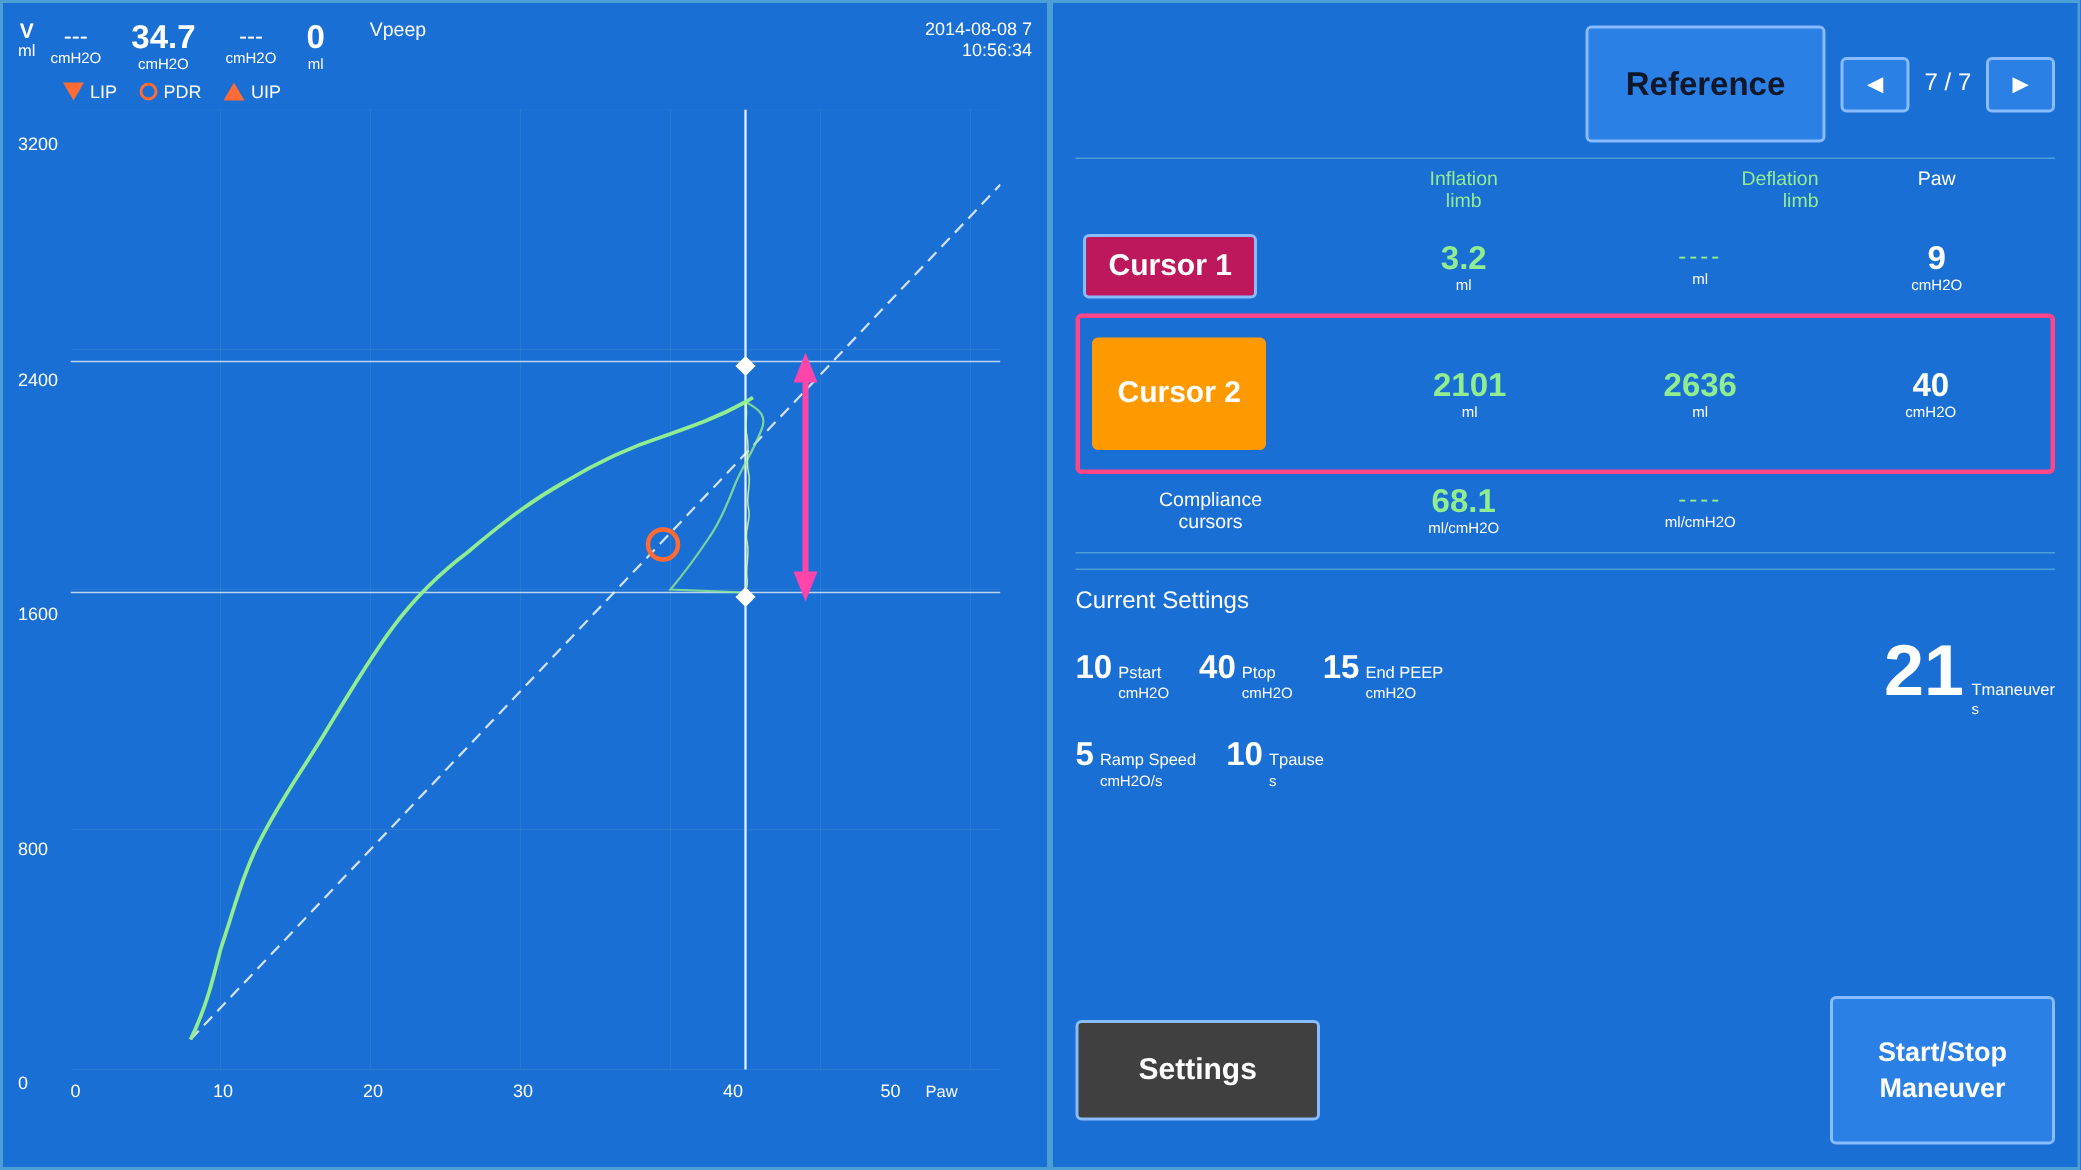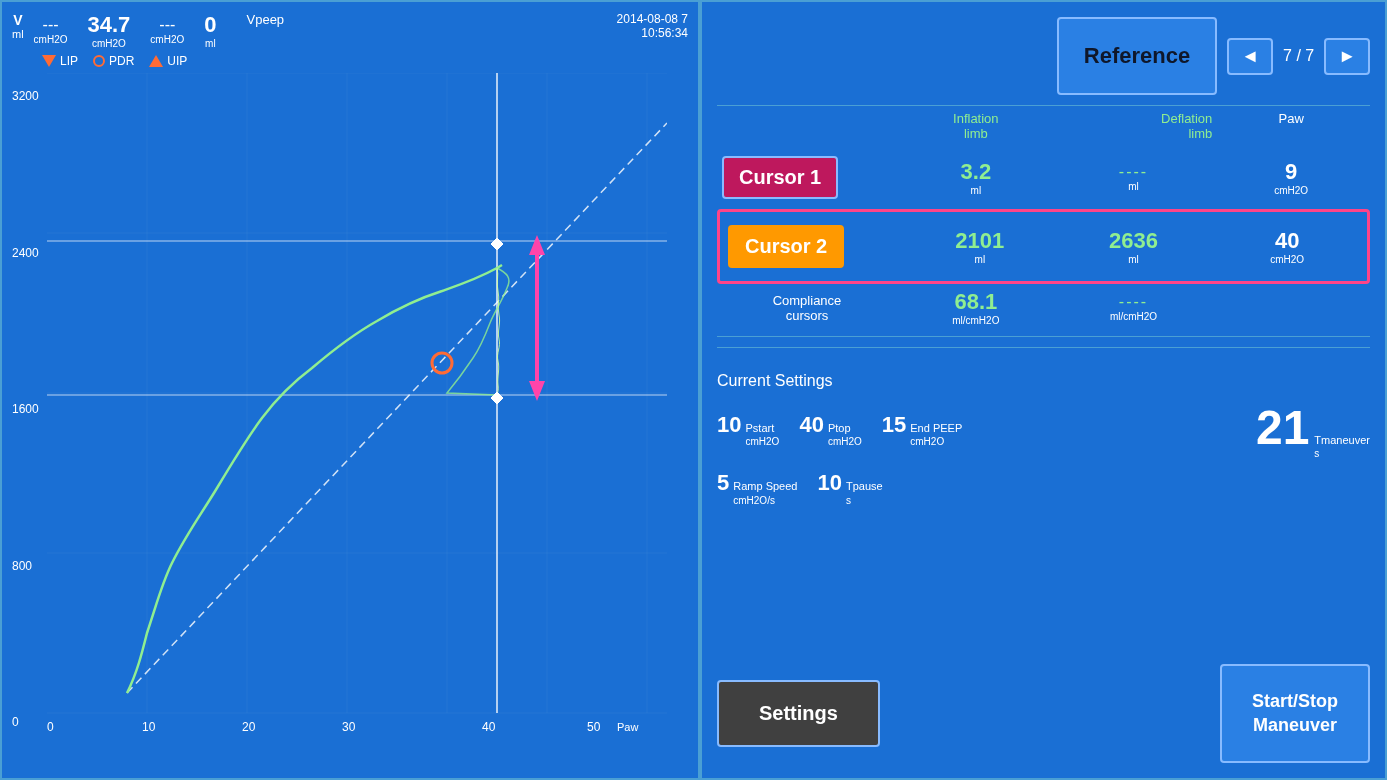--- a/index.html
+++ b/index.html
@@ -212,21 +212,21 @@
       border-radius: 4px;
       text-align: center;
     }
 
     .cursor2-btn {
       background: #f90;
       border: 2px solid #f90;
       color: white;
       font-size: 20px;
       font-weight: bold;
-      padding: 8px 15px;
+      padding: 24px 15px;
       cursor: pointer;
       border-radius: 4px;
       text-align: center;
     }
 
     .cursor2-row {
       border: 3px solid #ff4488;
       border-radius: 4px;
       padding: 3px;
     }
@@ -271,21 +271,21 @@
 
     .compliance-label {
       color: white;
       font-size: 13px;
       text-align: center;
     }
 
     
     .settings-section {
       border-top: 1px solid #4a9fd4;
-      padding-top: 24px;
+      padding-top: 12px;
     }
 
     .settings-title {
       color: white;
       font-size: 16px;
       margin-bottom: 10px;
     }
 
     .settings-grid {
       display: flex;

